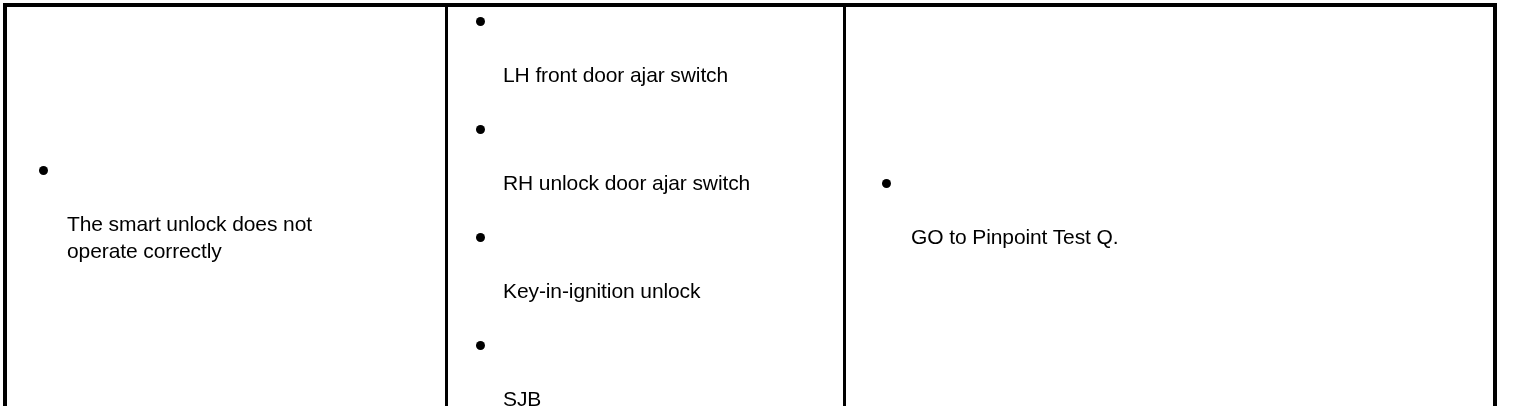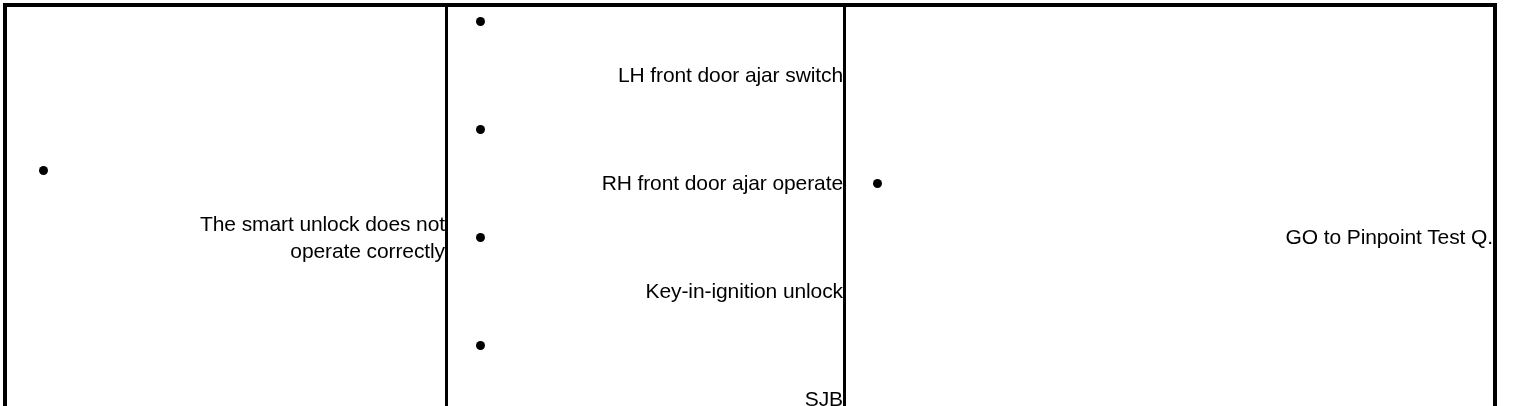--- a/index.html
+++ b/index.html
@@ -48,21 +48,20 @@
     padding: 0;
     list-style: none;
   }
 
   .bullet-item {
     position: relative;
     font-size: 21px;
     line-height: 27px;
     letter-spacing: -0.1px;
     white-space: pre-line;
-    text-align: right;
   }
 
   .bullet-dot {
     position: absolute;
     left: 0;
     top: 10px;
     width: 9px;
     height: 9px;
     border-radius: 50%;
     background: #000000;
@@ -72,21 +71,21 @@
     display: block;
   }
 
   
   .col-0 .cell-body { padding-left: 32px; }
   .col-0 .bullet-item { padding-left: 28px; }
 
   .col-1 .cell-body { padding-left: 28px; }
   .col-1 .bullet-item { padding-left: 27px; }
 
-  .col-2 .cell-body { padding-left: 27px; }
+  .col-2 .cell-body { padding-left: 36px; }
   .col-2 .bullet-item { padding-left: 29px; }
 </style>
 </head>
 <body>
 
 <table id="diagnostic-table">
   <tbody>
 
     <tr class="row-0">
       <td class="col-0">
@@ -99,21 +98,21 @@
         </ul>
       </td>
       <td class="col-1">
         <ul class="cell-body">
           <li class="bullet-item">
             <span class="bullet-dot"></span>
             <span class="bullet-text">LH front door ajar switch</span>
           </li>
           <li class="bullet-item">
             <span class="bullet-dot"></span>
-            <span class="bullet-text">RH front door ajar operate</span>
+            <span class="bullet-text">RH unlock door ajar switch</span>
           </li>
           <li class="bullet-item">
             <span class="bullet-dot"></span>
             <span class="bullet-text">Key-in-ignition unlock</span>
           </li>
           <li class="bullet-item">
             <span class="bullet-dot"></span>
             <span class="bullet-text">SJB</span>
           </li>
         </ul>

